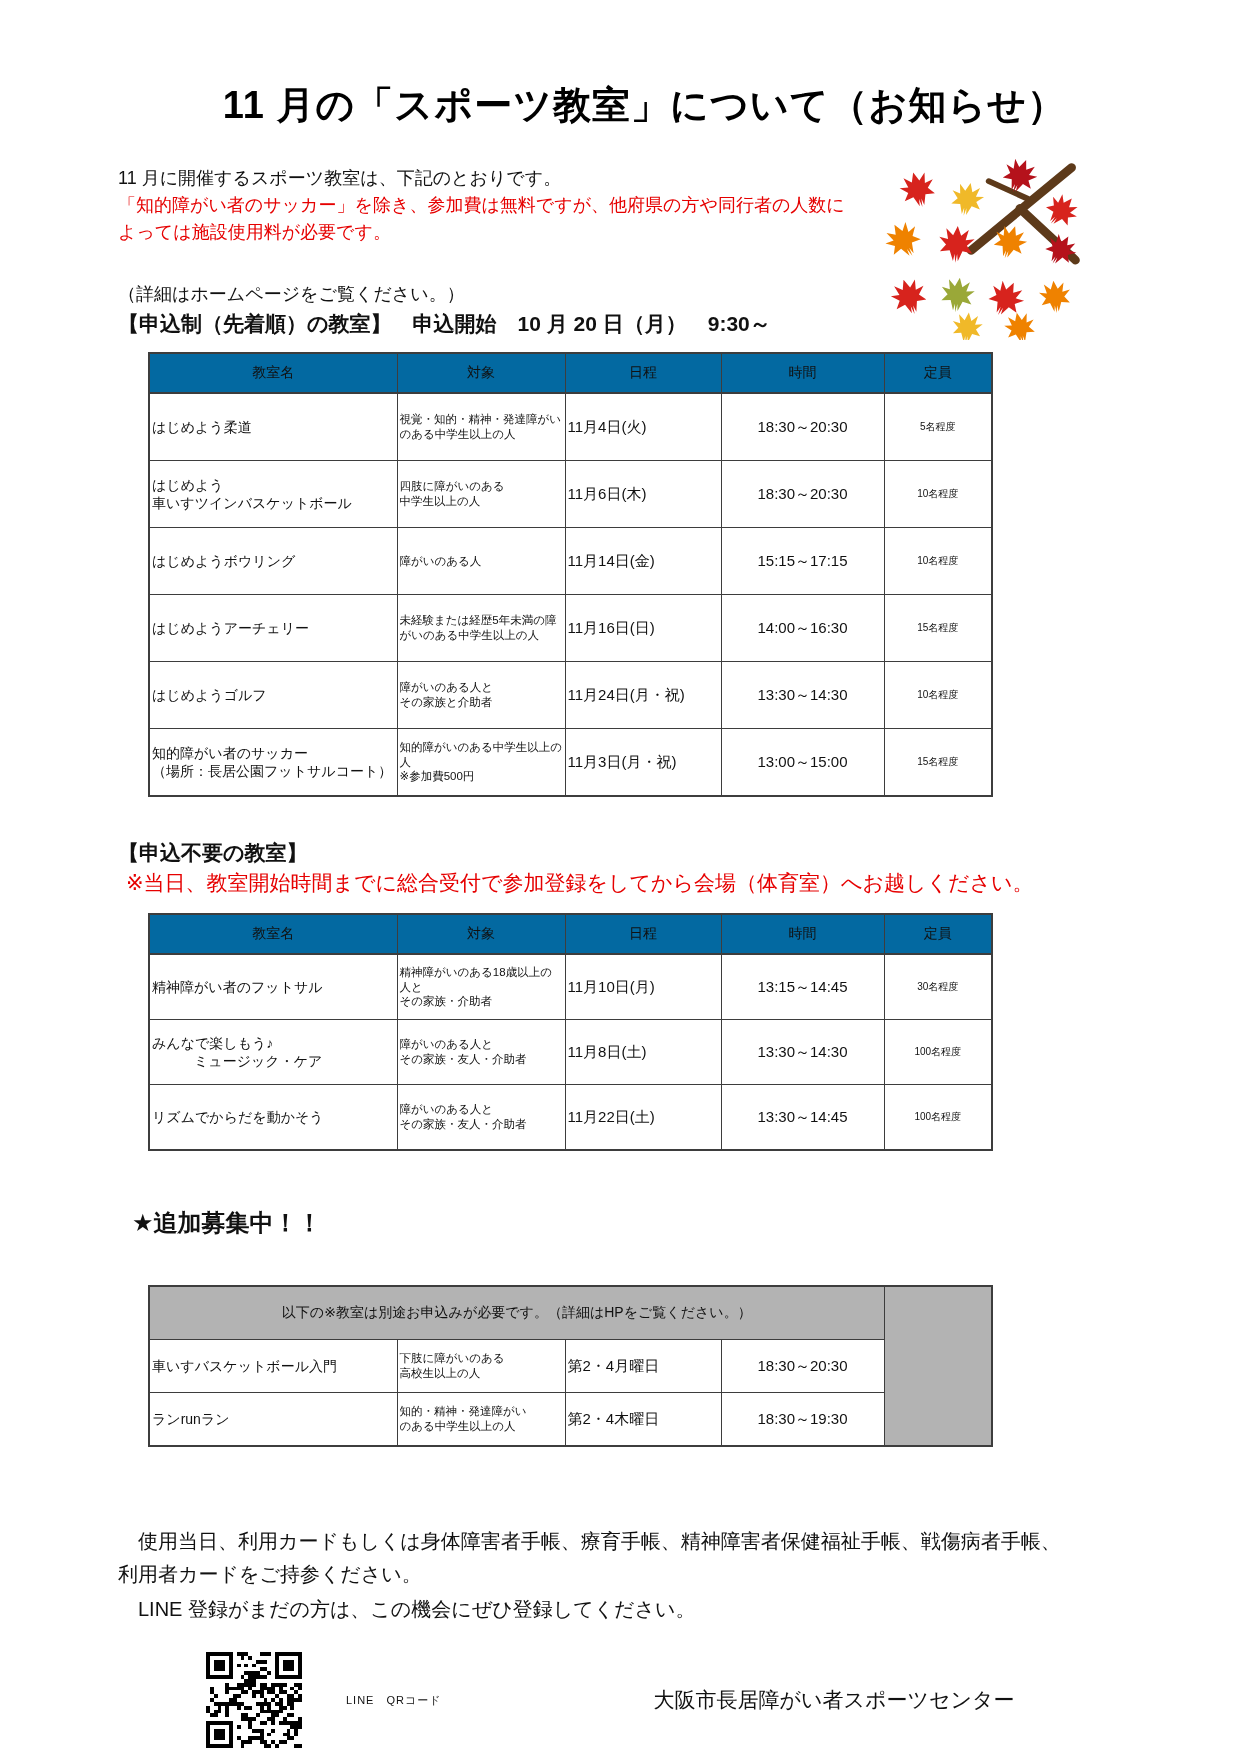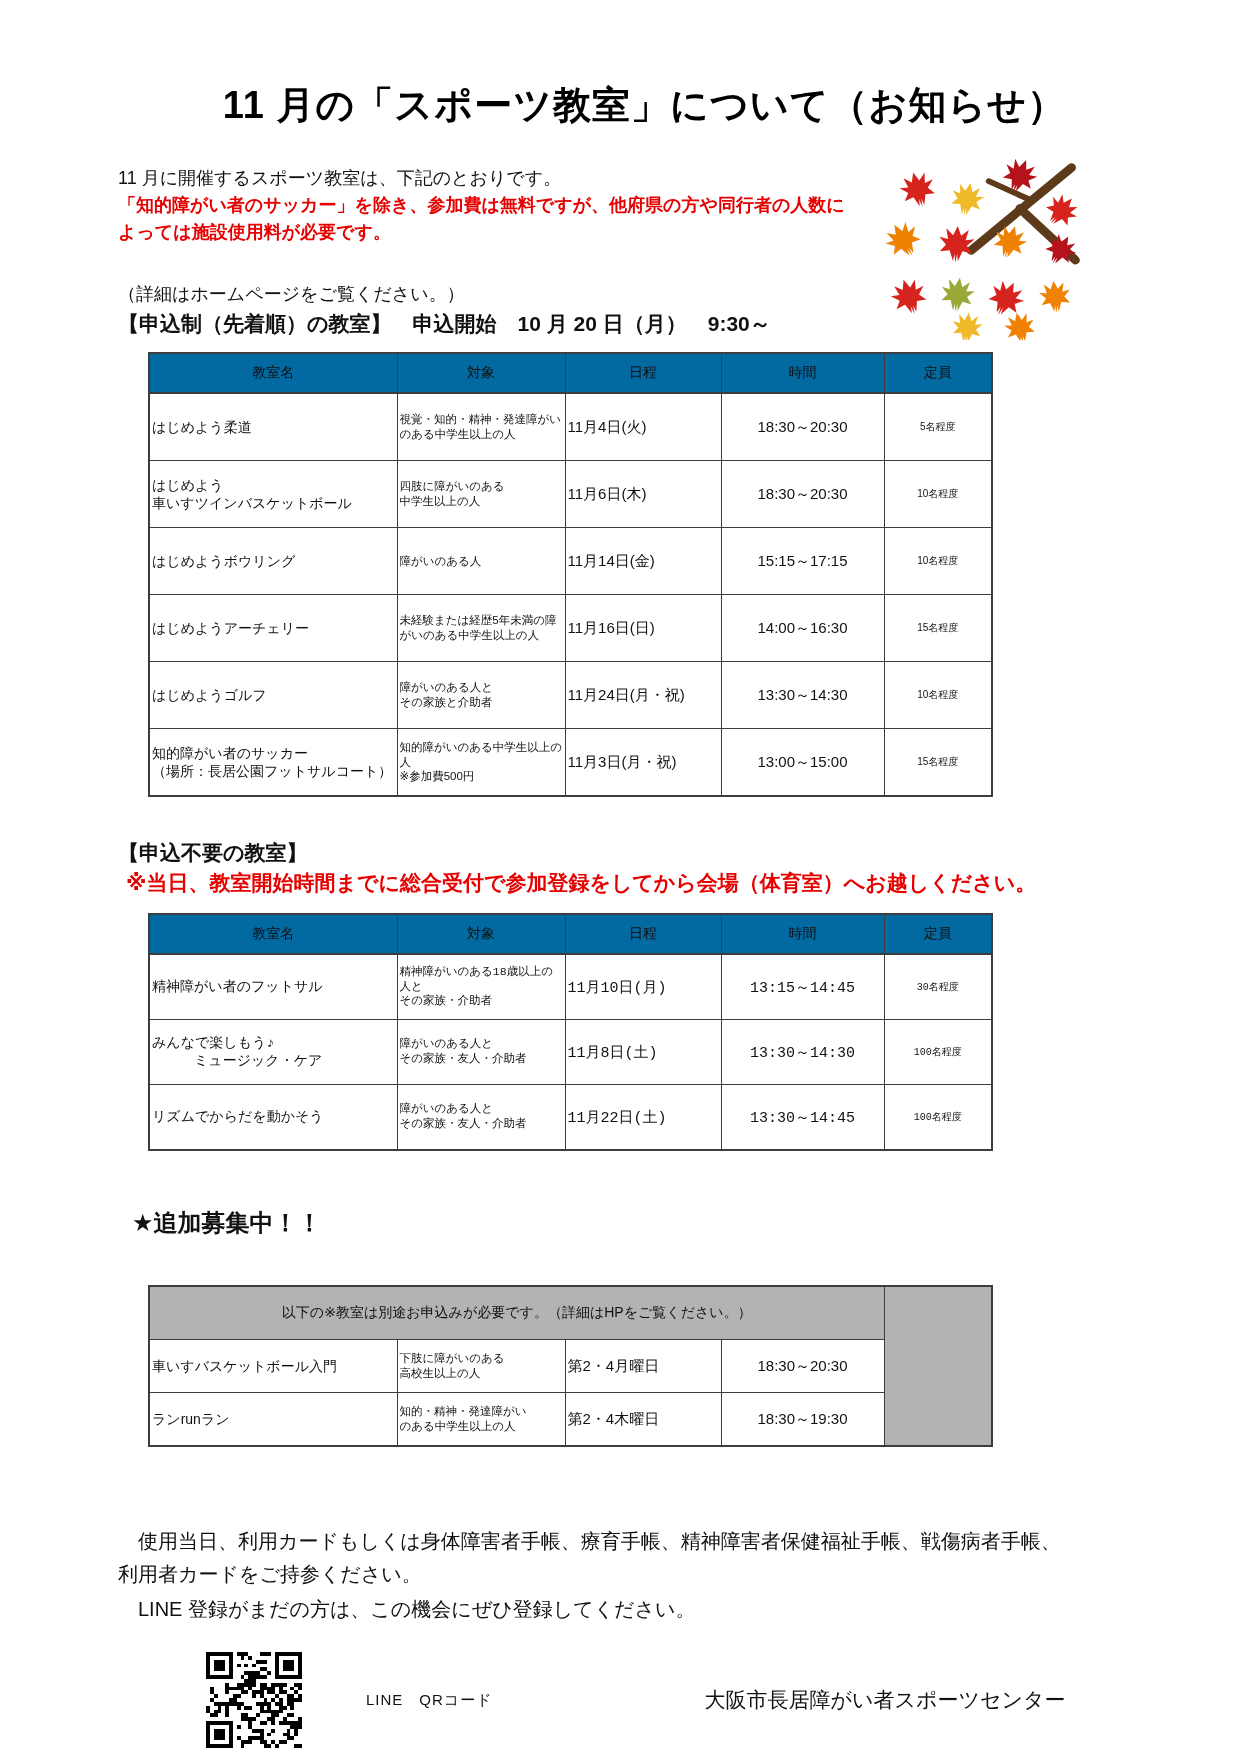--- a/index.html
+++ b/index.html
@@ -1,43 +1,43 @@
 <!DOCTYPE html>
 <html lang="ja"><head>
 <meta charset="utf-8">
 <style>
   html,body{margin:0;padding:0;background:#e8e8e8;}
   body{font-family:"Liberation Sans","DejaVu Sans",sans-serif;color:#111;}
   .page{position:relative;width:1241px;height:1755px;margin:0 auto;background:#ffffff;overflow:hidden;}
   .title{margin:0;padding-top:80px;text-align:center;font-size:38px;font-weight:bold;letter-spacing:1px;color:#000;padding-left:48px;}
   .content{margin-left:118px;margin-right:60px;}
   .intro{margin:34px 0 0 0;font-size:18px;line-height:1.5;white-space:pre-line;}
-  .red{color:#e60000;font-weight:bold;}
+  .red{color:#e60000;}
   .detail{margin:36px 0 0 0;font-size:18px;}
   .sec-head{margin:4px 0 0 0;font-size:21px;font-weight:bold;white-space:pre-line;}
   .sec-head2{margin:42px 0 0 0;font-size:21px;font-weight:bold;}
   .rednote2{margin:2px 0 0 8px;font-size:21px;}
   .sec-head3{margin:56px 0 0 14px;font-size:24px;font-weight:bold;}
   .ctable{border-collapse:collapse;margin:14px 0 0 30px;border:2px solid #3d3d3d;table-layout:fixed;}
   .ctable th{background:#0369a1;font-size:14px;font-weight:normal;height:36px;border:1px solid #3d3d3d;border-bottom:2px solid #3d3d3d;}
   .ctable td{border:1px solid #3d3d3d;padding:4px 2px;vertical-align:middle;}
-  .t1 td{height:58px;} .t2 td{height:56px;font-family:Liberation Mono, monospace;} .t3 td{height:44px;}
+  .t1 td{height:58px;} .t2 td{height:56px;} .t3 td{height:44px;}
   .t2{margin-top:16px;} .t3{margin-top:46px;}
   .col-name{width:248px;} .col-target{width:168px;} .col-date{width:156px;} .col-time{width:163px;} .col-cap{width:108px;}
   .c-name{font-size:14px;white-space:pre-line;line-height:1.3;}
   .c-target{font-size:11.5px;white-space:pre-line;line-height:1.3;}
   .c-date{font-size:15px;}
   .c-time{font-size:15px;text-align:center;}
   .c-cap{font-size:10px;text-align:center;margin-top:40px;}
   .t3caption{background:#b3b3b3;text-align:center;font-size:14px;height:40px;}
   .gcell{background:#b3b3b3;}
   .footer-notes{margin-top:78px;font-size:20px;line-height:1.65;}
   .footer-notes p{margin:0 0 2px 0;white-space:pre-line;}
   .qr-row{display:flex;align-items:center;margin:26px 0 0 88px;}
-  .qr-label{margin-left:64px;font-size:15px;letter-spacing:1px;}
+  .qr-label{margin-left:44px;font-size:11px;letter-spacing:1px;}
   .org-name{margin-left:212px;font-size:21px;}
   .leaves{position:absolute;right:155px;top:150px;width:215px;height:190px;}
 </style>
 </head>
 <body>
 
 <div class="page">
 
   <h1 class="title">11 月の「スポーツ教室」について（お知らせ）</h1>
 

